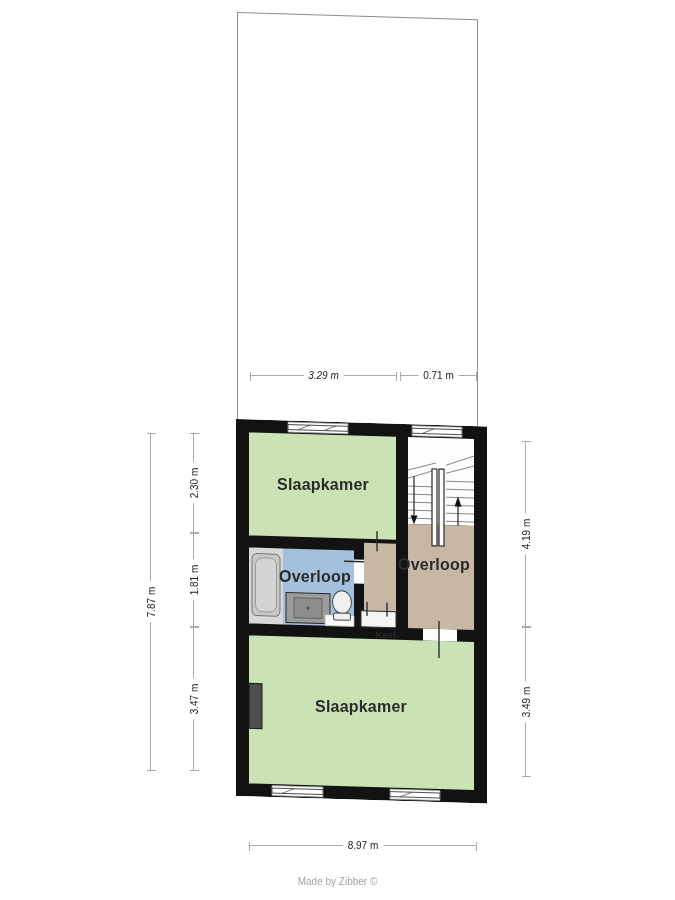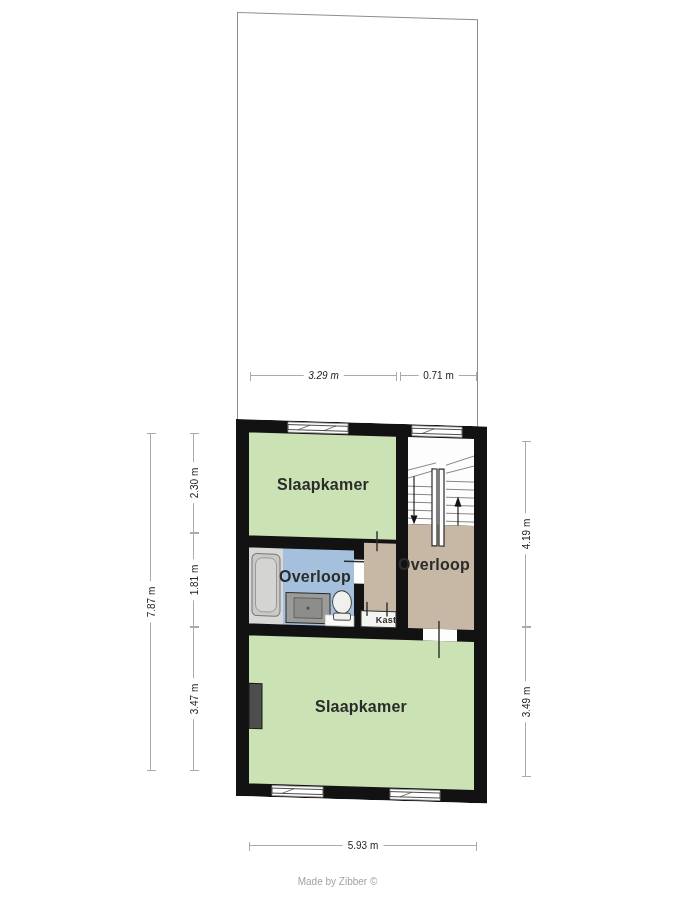--- a/index.html
+++ b/index.html
@@ -177,21 +177,21 @@
         <rect class="fixture-light" x="97.5" y="191" width="17" height="7" rx="2"></rect>
       </g>
 
       <rect class="chimney" x="13" y="264" width="13" height="45"></rect>
     </svg>
   </div>
 
   <div class="room-label" style="left:323px;top:485px;">Slaapkamer</div>
   <div class="room-label" style="left:315px;top:577px;">Overloop</div>
   <div class="room-label" style="left:434px;top:565px;">Overloop</div>
-  <div class="room-label small" style="left:378px;top:620px;margin-left:8px;">Kast</div>
+  <div class="room-label small" style="left:378px;top:635px;margin-left:8px;">Kast</div>
   <div class="room-label" style="left:361px;top:707px;">Slaapkamer</div>
 
   <div class="dim dim-h" style="left:250px;top:375px;width:147px;font-style:italic;">
     <span class="tk a"></span>
       <span class="tk b"></span>
     <span class="lbl">3.29 m</span>
   </div>
   <div class="dim dim-h" style="left:400px;top:375px;width:77px;">
     <span class="tk a"></span>
       <span class="tk b"></span>
@@ -226,17 +226,17 @@
   </div>
   <div class="dim dim-v" style="left:525px;top:627px;height:150px;">
     <span class="tk a"></span>
       <span class="tk b"></span>
     <span class="lbl">3.49 m</span>
   </div>
 
   <div class="dim dim-h" style="left:249px;top:845px;width:228px;">
     <span class="tk a"></span>
       <span class="tk b"></span>
-    <span class="lbl">5.93 m</span>
+    <span class="lbl">8.97 m</span>
   </div>
 
   <div class="credit">Made by Zibber ©</div>
 </div>
 
 </body></html>

